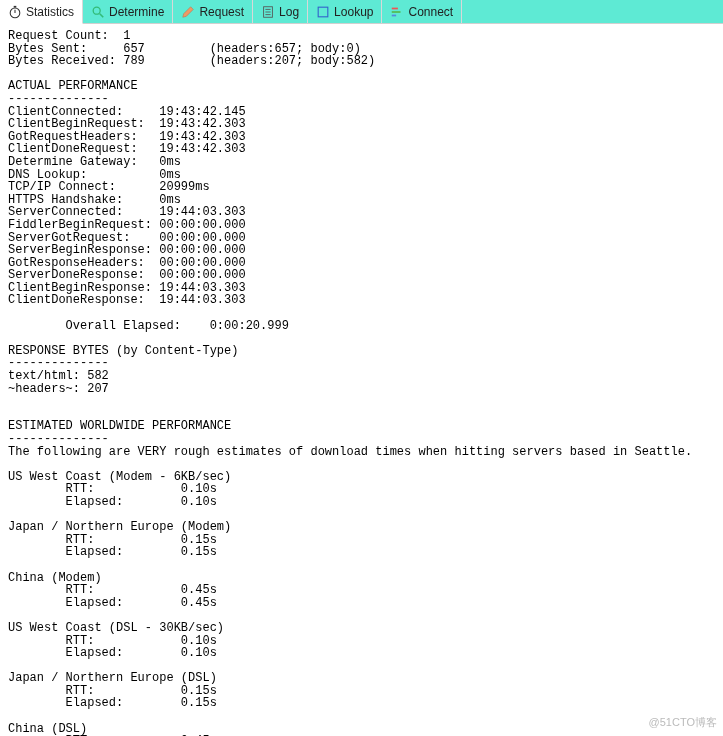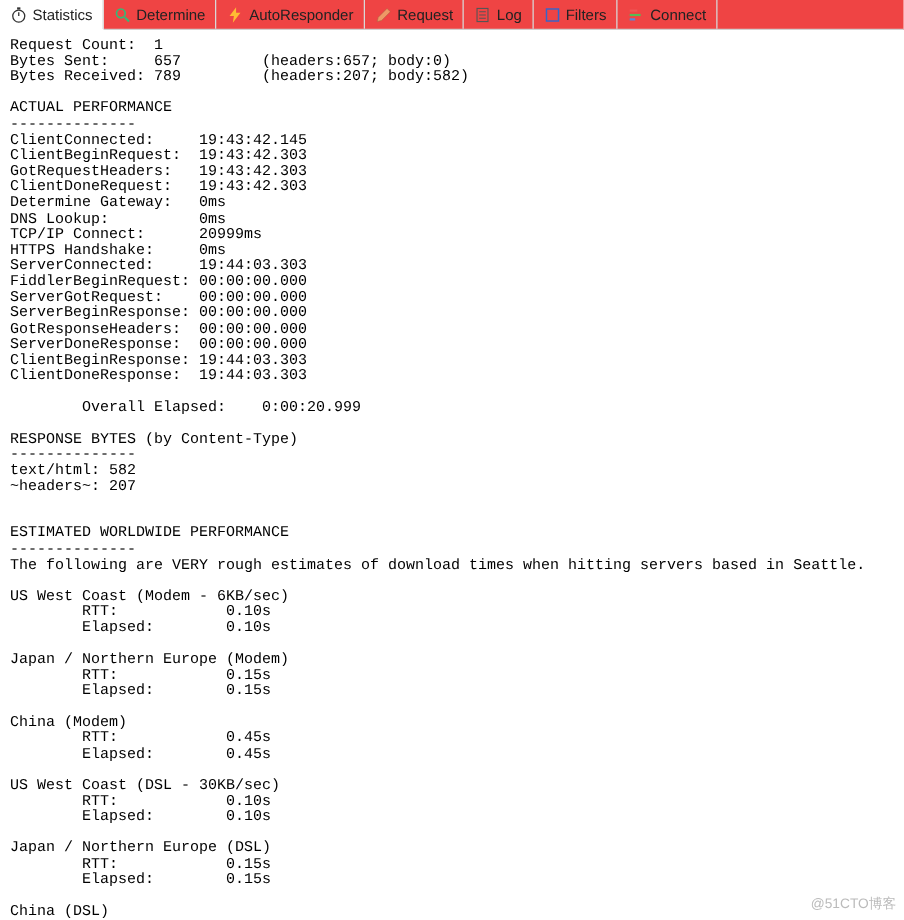--- a/index.html
+++ b/index.html
@@ -4,21 +4,21 @@
 <style>
   * { box-sizing: border-box; margin: 0; padding: 0; }
   body {
     font-family: "Segoe UI", Tahoma, sans-serif;
     font-size: 12px;
     background: #fff;
     width: 723px;
   }
   .tabbar {
     display: flex;
-    background: #ef4444;
+    background: #5eead4;
     border-bottom: 1px solid #d0d0d0;
     height: 24px;
     font-size: 12px;
   }
   .tab {
     display: flex;
     align-items: center;
     gap: 4px;
     padding: 0 8px;
     border-right: 1px solid #d8d8d8;
@@ -63,44 +63,38 @@
   </div>
   <div class="tab">
     <svg viewBox="0 0 16 16">
         <circle cx="6.5" cy="6.5" r="4" fill="none" stroke="#3b7" stroke-width="1.5"></circle>
         <line x1="10" y1="10" x2="14" y2="14" stroke="#3b7" stroke-width="1.8"></line>
       </svg>
     <span>Determine</span>
   </div>
   <div class="tab">
     <svg viewBox="0 0 16 16">
-        <polygon points="9,1 3,9 7,9 6,15 13,6 9,6" fill="#fb3"></polygon>
-      </svg>
-    <span>AutoResponder</span>
-  </div>
-  <div class="tab">
-    <svg viewBox="0 0 16 16">
         <polygon points="2,14 3,10 11,2 14,5 6,13" fill="#e96" stroke="#a64" stroke-width="0.5"></polygon>
       </svg>
     <span>Request</span>
   </div>
   <div class="tab">
     <svg viewBox="0 0 16 16">
         <rect x="3" y="2" width="10" height="12" fill="none" stroke="#555"></rect>
         <line x1="5" y1="5" x2="11" y2="5" stroke="#555"></line>
         <line x1="5" y1="8" x2="11" y2="8" stroke="#555"></line>
         <line x1="5" y1="11" x2="11" y2="11" stroke="#555"></line>
       </svg>
     <span>Log</span>
   </div>
   <div class="tab">
     <svg viewBox="0 0 16 16">
         <rect x="2.5" y="2.5" width="11" height="11" fill="none" stroke="#36c" stroke-width="1.3"></rect>
       </svg>
-    <span>Filters</span>
+    <span>Lookup</span>
   </div>
   <div class="tab">
     <svg viewBox="0 0 16 16">
         <rect x="2" y="3" width="7" height="2" fill="#e55"></rect>
         <rect x="2" y="7" width="10" height="2" fill="#5b5"></rect>
         <rect x="2" y="11" width="5" height="2" fill="#58d"></rect>
       </svg>
     <span>Connect</span>
   </div>
 </div>

